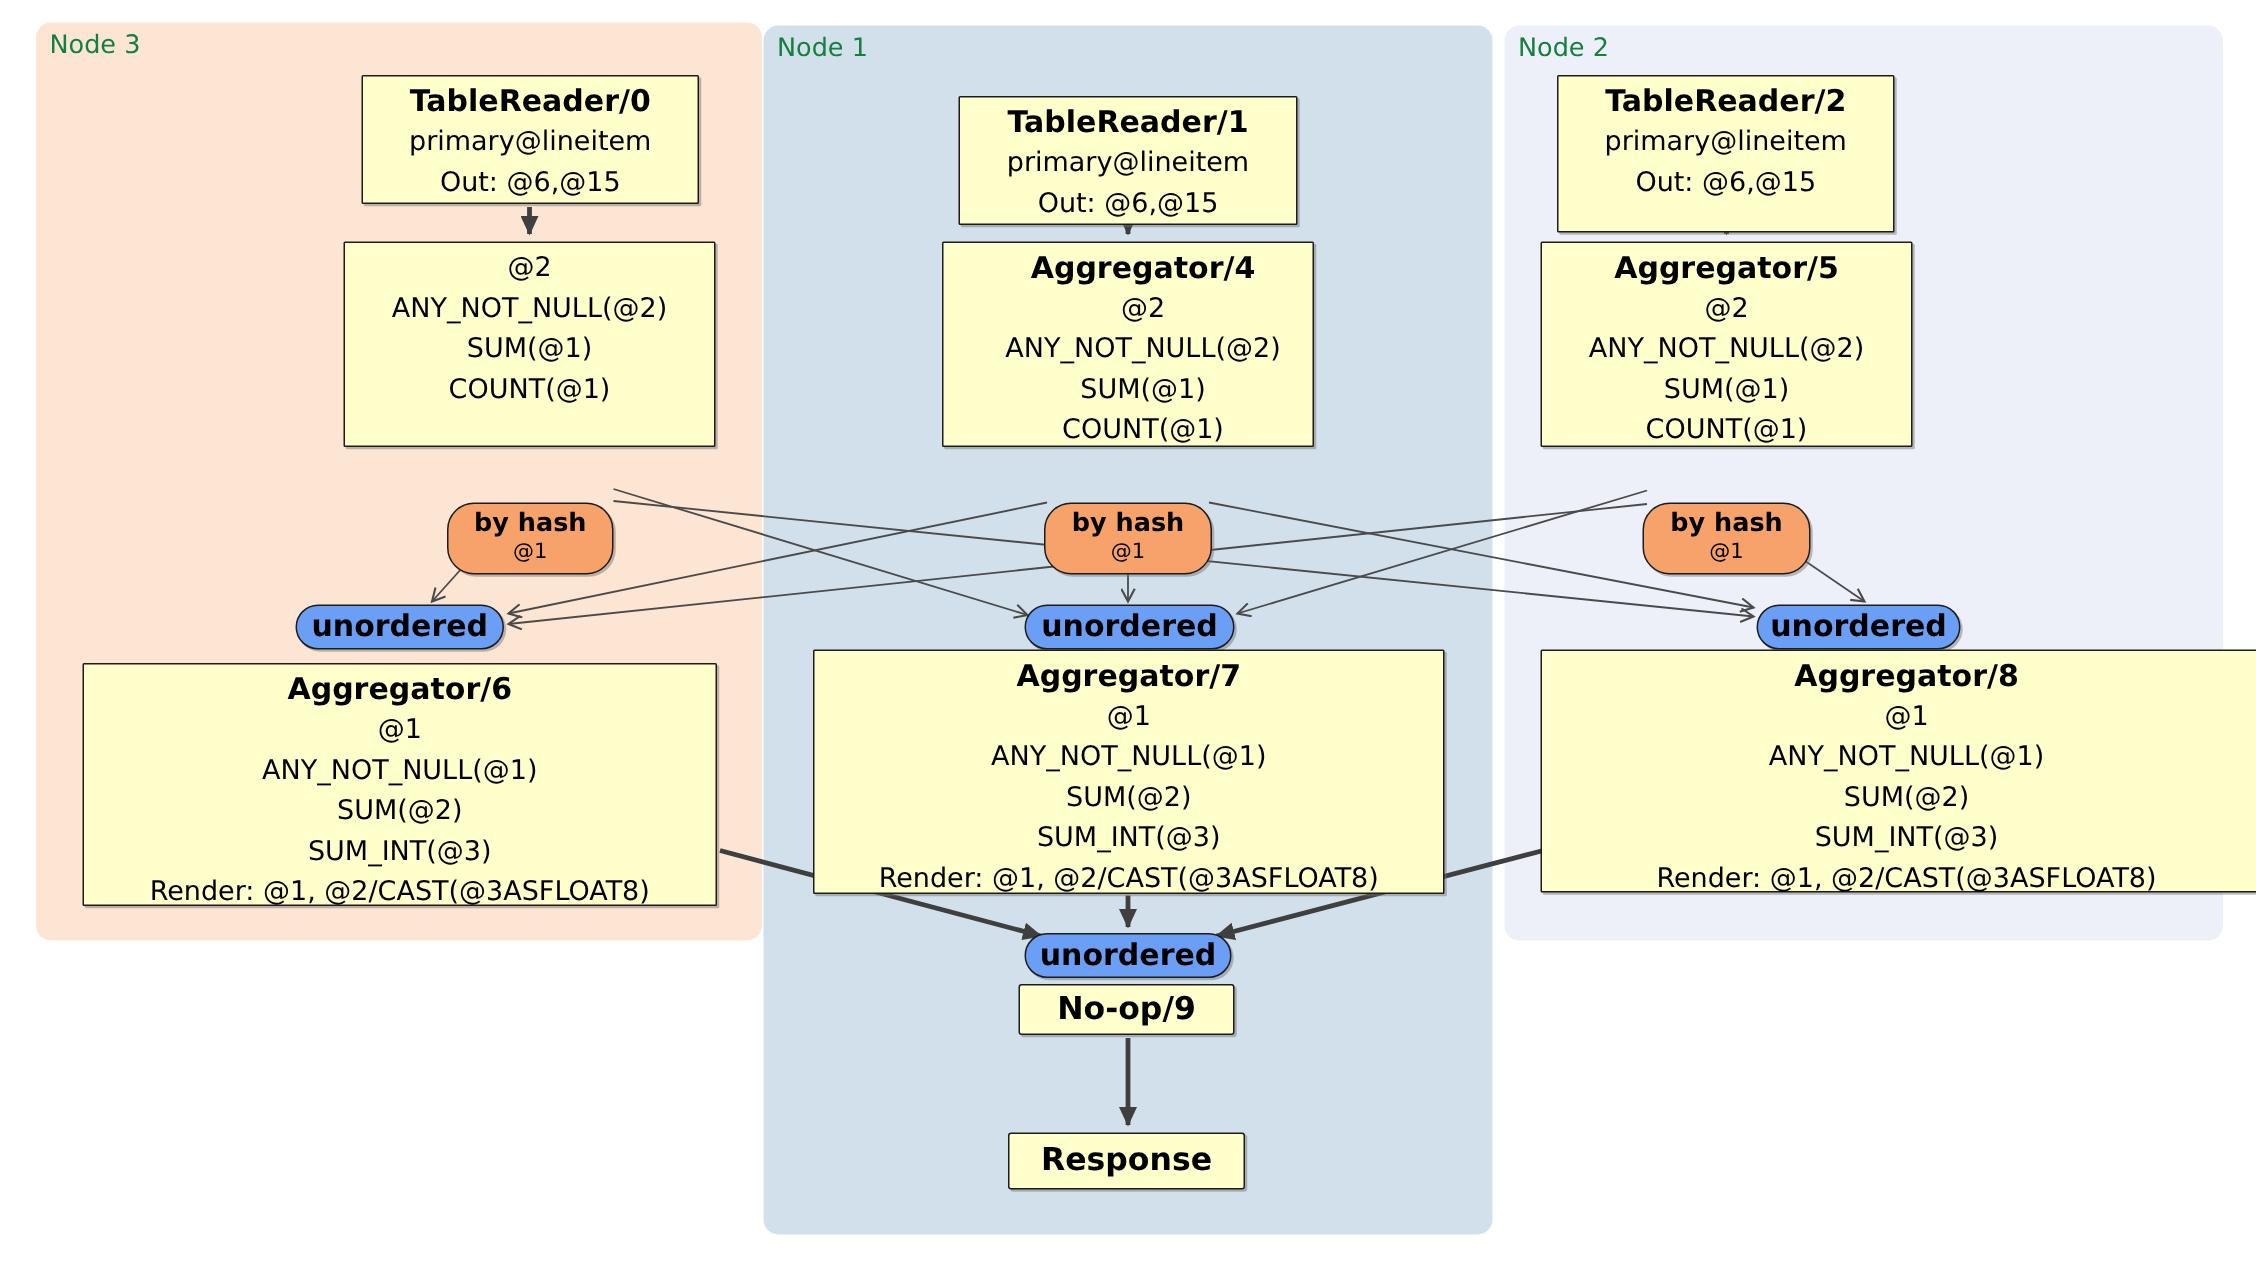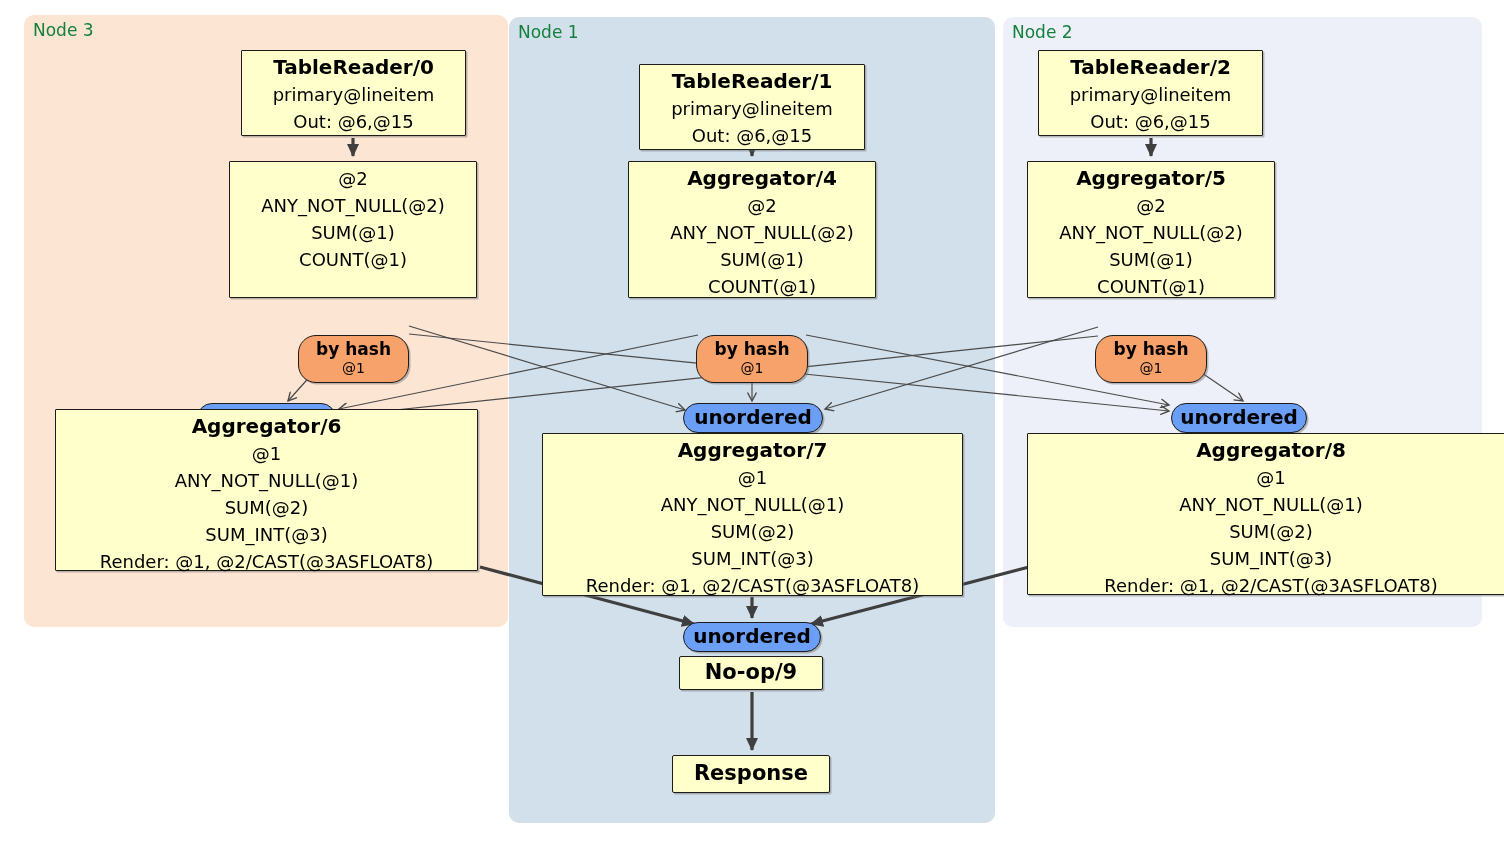--- a/index.html
+++ b/index.html
@@ -127,21 +127,21 @@
     <div class="l">SUM(@1)</div>
     <div class="l">COUNT(@1)</div>
   </div>
   <div class="oval hash" style="left:298px;top:295px;width:111px;height:48px;">
     <div class="t">by hash</div>
     <div class="s">@1</div>
   </div>
   <div class="oval merge" style="left:197px;top:403px;width:139px;height:30px;">
     <div class="t">unordered</div>
   </div>
-  <div class="nbox" style="left:55px;top:409px;width:423px;height:162px;">
+  <div class="nbox" style="left:55px;top:442px;width:423px;height:162px;">
     <div class="t">Aggregator/6</div>
     <div class="l">@1</div>
     <div class="l">ANY_NOT_NULL(@1)</div>
     <div class="l">SUM(@2)</div>
     <div class="l">SUM_INT(@3)</div>
     <div class="l">Render: @1, @2/CAST(@3ASFLOAT8)</div>
   </div>
 
   <div class="nbox" style="left:639px;top:64px;width:226px;height:86px;">
     <div class="t">TableReader/1</div>
@@ -164,21 +164,21 @@
   </div>
   <div class="nbox" style="left:542px;top:433px;width:421px;height:163px;">
     <div class="t">Aggregator/7</div>
     <div class="l">@1</div>
     <div class="l">ANY_NOT_NULL(@1)</div>
     <div class="l">SUM(@2)</div>
     <div class="l">SUM_INT(@3)</div>
     <div class="l">Render: @1, @2/CAST(@3ASFLOAT8)</div>
   </div>
 
-  <div class="nbox" style="left:1038px;top:50px;width:225px;height:86px;">
+  <div class="nbox" style="left:1038px;top:50px;width:225px;height:105px;">
     <div class="t">TableReader/2</div>
     <div class="l">primary@lineitem</div>
     <div class="l">Out: @6,@15</div>
   </div>
   <div class="nbox" style="left:1027px;top:161px;width:248px;height:137px;">
     <div class="t">Aggregator/5</div>
     <div class="l">@2</div>
     <div class="l">ANY_NOT_NULL(@2)</div>
     <div class="l">SUM(@1)</div>
     <div class="l">COUNT(@1)</div>

